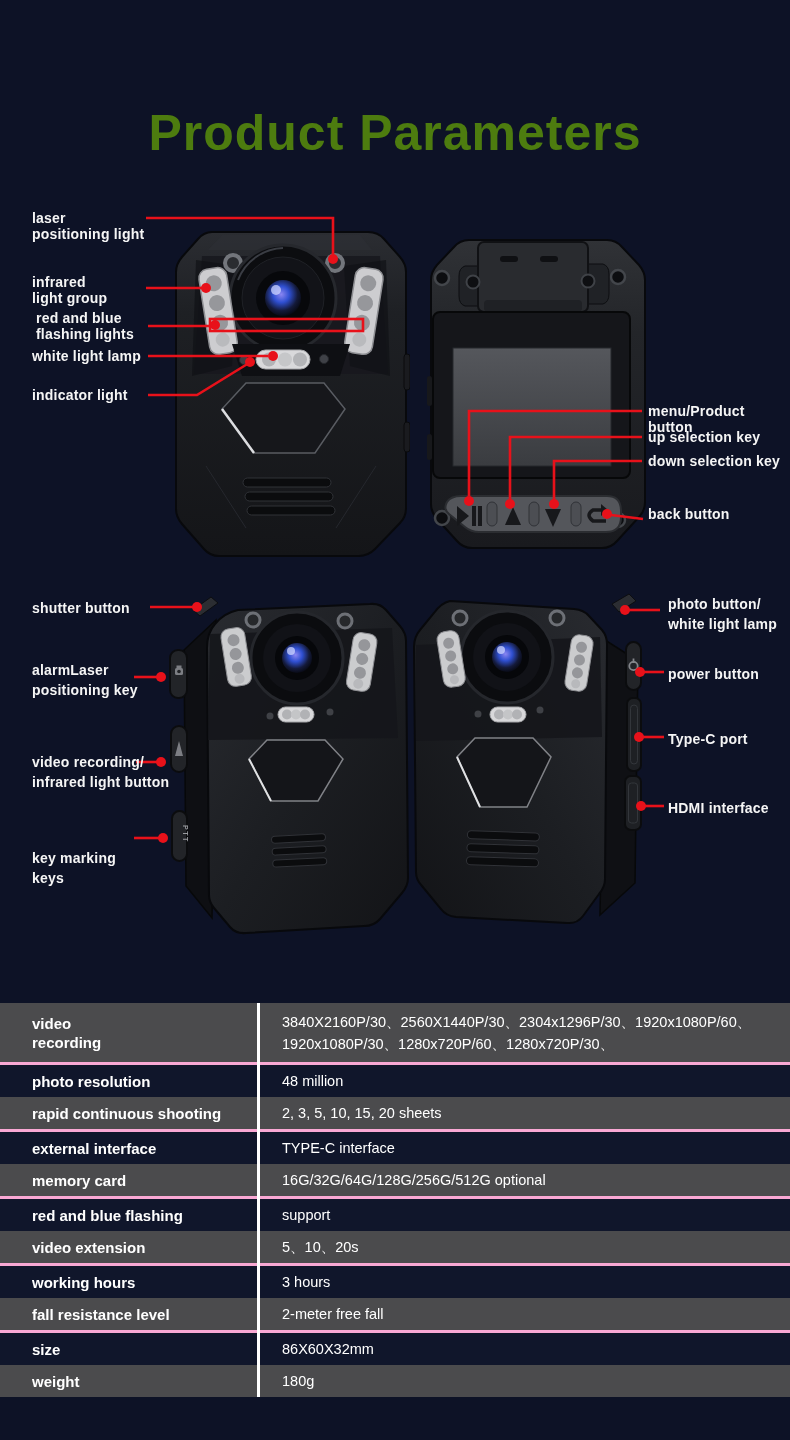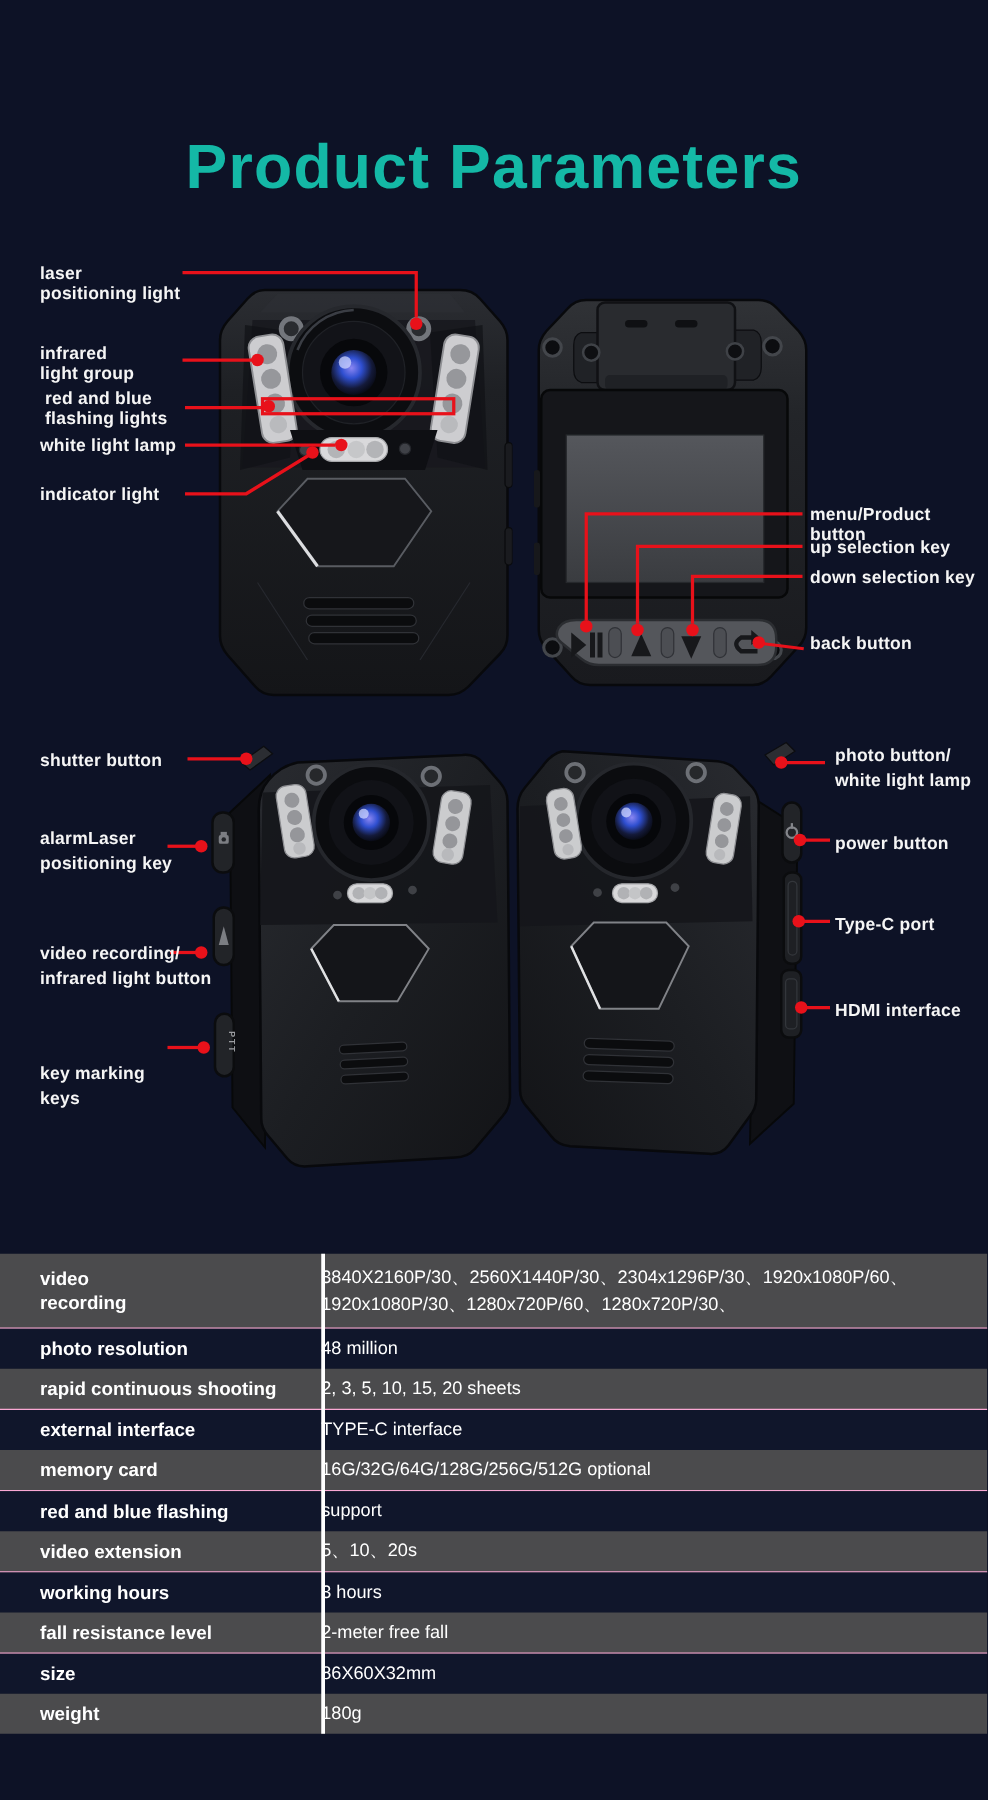--- a/index.html
+++ b/index.html
@@ -1,35 +1,35 @@
 <!DOCTYPE html>
 <html><head>
 <meta charset="utf-8">
 <style>
   html,body{margin:0;padding:0;background:#0d1226;}
   .page{position:relative;width:790px;height:1440px;background:#0d1226;overflow:hidden;
         font-family:"Liberation Sans",sans-serif;}
-  .title{position:absolute;top:70px;left:0;width:790px;text-align:center;color:#14b8a6;
+  .title{position:absolute;top:70px;left:0;width:790px;text-align:center;color:#4d7c0f;
          font-size:50px;font-weight:700;letter-spacing:1px;}
   .cam{position:absolute;}
   .overlay{position:absolute;left:0;top:0;pointer-events:none;}
   .callout{position:absolute;color:#f5f5f5;font-size:14px;font-weight:700;
            white-space:pre-line;letter-spacing:.2px;}
   .lh16{line-height:16px;}
   .lh20{line-height:20px;}
   
   .spec-table{position:absolute;left:0;top:1003px;width:790px;}
   .row{display:flex;align-items:center;min-height:32px;}
-  .row.g{background:#4b4b4d;border-bottom:1px solid #f9a8d4;}
+  .row.g{background:#4b4b4d;border-bottom:3px solid #f9a8d4;}
   .row.g:last-child{border-bottom:none;}
   .row.d{background:#10162b;justify-content:space-between;}
   .row.tall{min-height:59px;}
   .cell-label{flex:0 0 257px;box-sizing:border-box;padding-left:32px;padding-right:8px;
               color:#ffffff;font-size:15px;font-weight:700;line-height:19px;white-space:pre-line;}
-  .cell-value{flex:1;box-sizing:border-box;padding-right:6px;
+  .cell-value{flex:1;box-sizing:border-box;padding-left:25px;padding-right:6px;
               color:#ffffff;font-size:14.5px;font-weight:400;line-height:22px;white-space:pre-line;}
   .col-divider{position:absolute;left:257px;top:0;bottom:0;width:3px;background:#ffffff;z-index:4;}
 </style>
 </head>
 <body>
 
 <div class="page">
 
   <h1 class="title">Product Parameters</h1>
 

